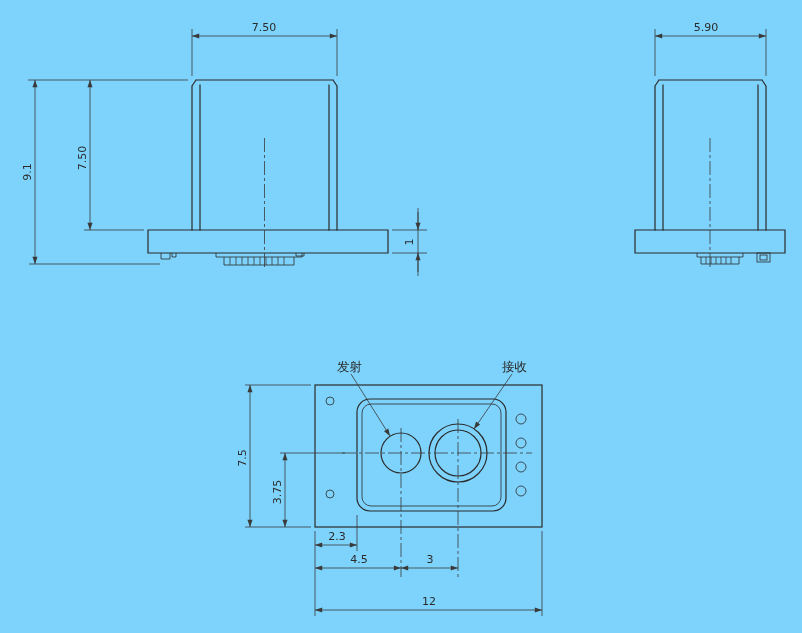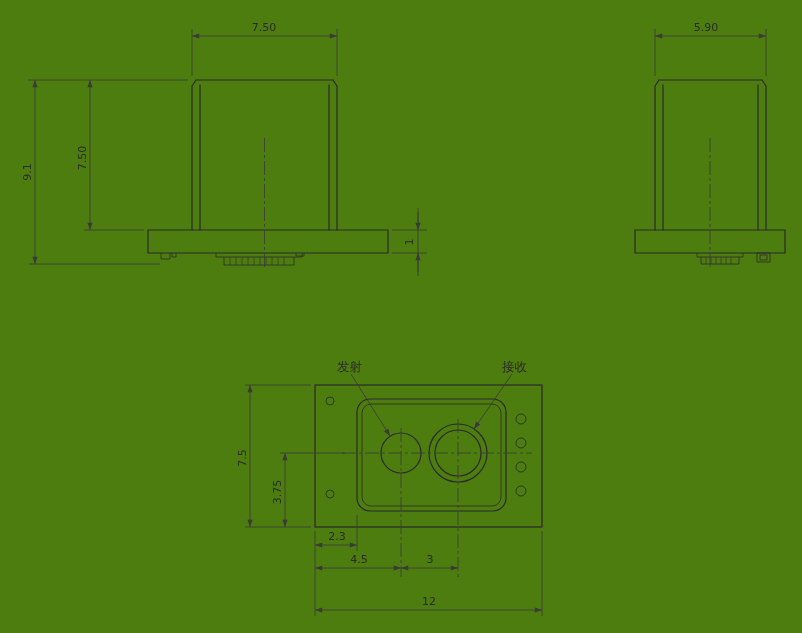--- a/index.html
+++ b/index.html
@@ -1,20 +1,20 @@
 <!DOCTYPE html>
 <html><head>
 <meta charset="utf-8">
 <style>
   html, body { margin: 0; padding: 0; background: #ffffff; }
   .page {
     position: relative;
     width: 802px;
     height: 633px;
-    background: #4d7c0f;
+    background: #7dd3fc;
     font-family: "DejaVu Sans", sans-serif;
     overflow: hidden;
   }
   svg { display: block; }
   .obj      { stroke: #2b2b2b; stroke-width: 1.2; fill: none; stroke-linecap: square; }
   .obj-thin { stroke: #2b2b2b; stroke-width: 0.8; fill: none; }
   .thin     { stroke: #3a3a3a; stroke-width: 0.8; fill: none; }
   .cl       { stroke: #3a3a3a; stroke-width: 0.8; fill: none; stroke-dasharray: 14 3 3 3; }
   text      { font-family: "DejaVu Sans", sans-serif; font-size: 11px; fill: #2b2b2b; }
   .cjk      { font-size: 12.5px; }

